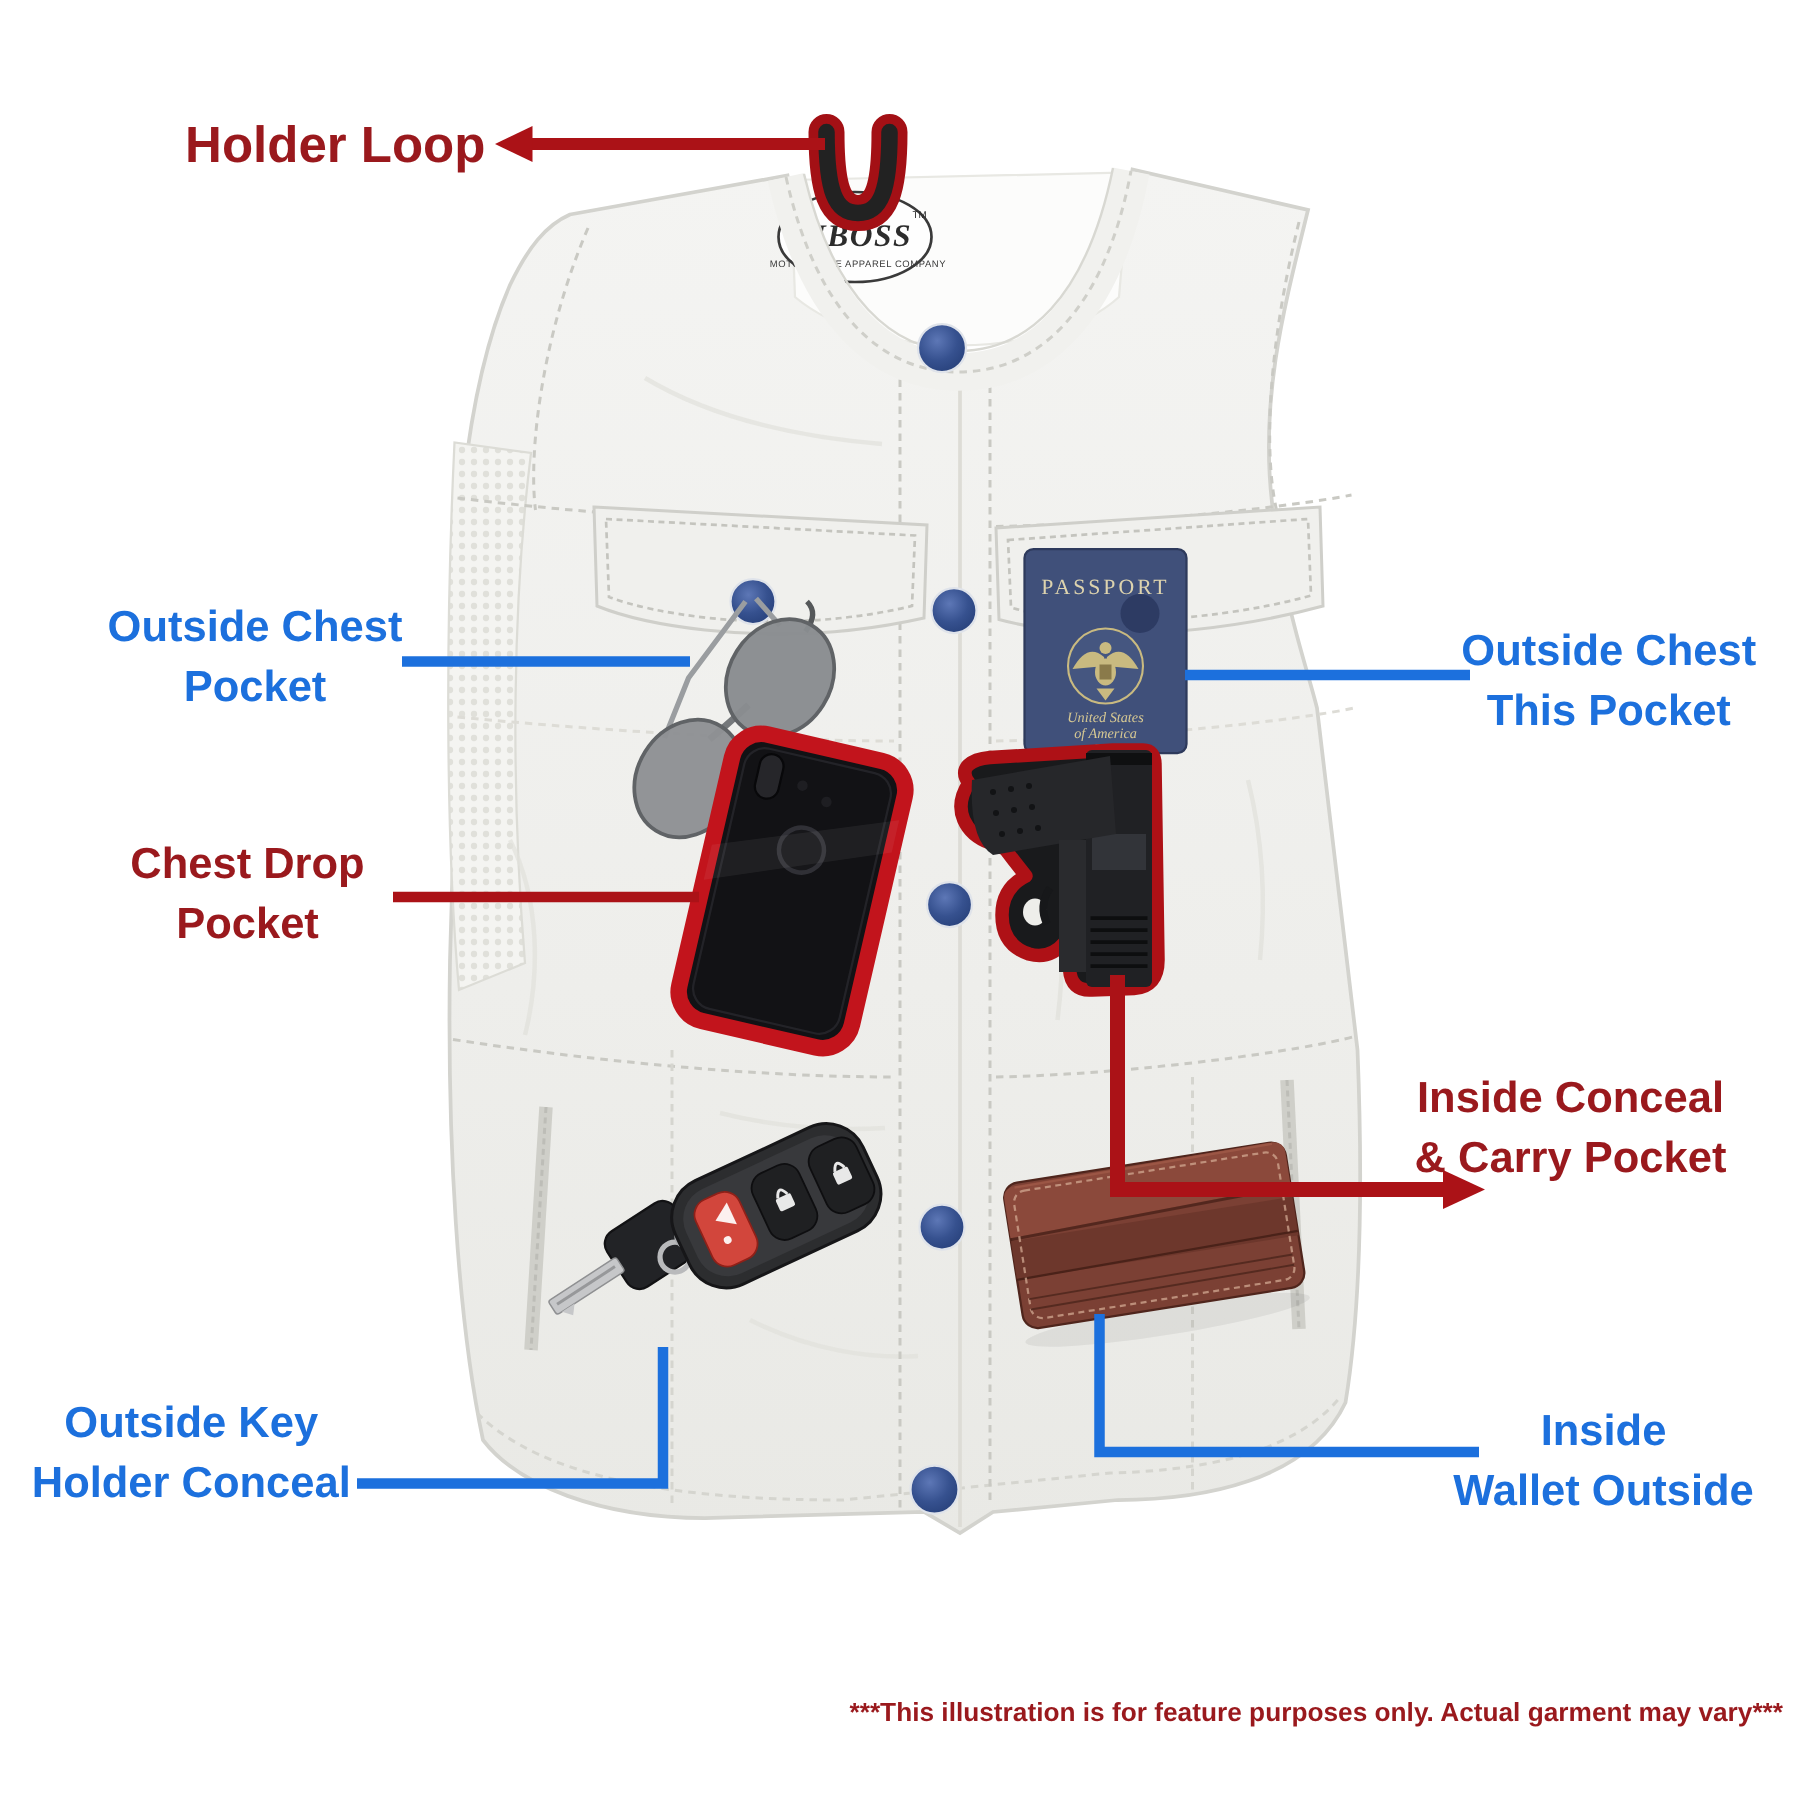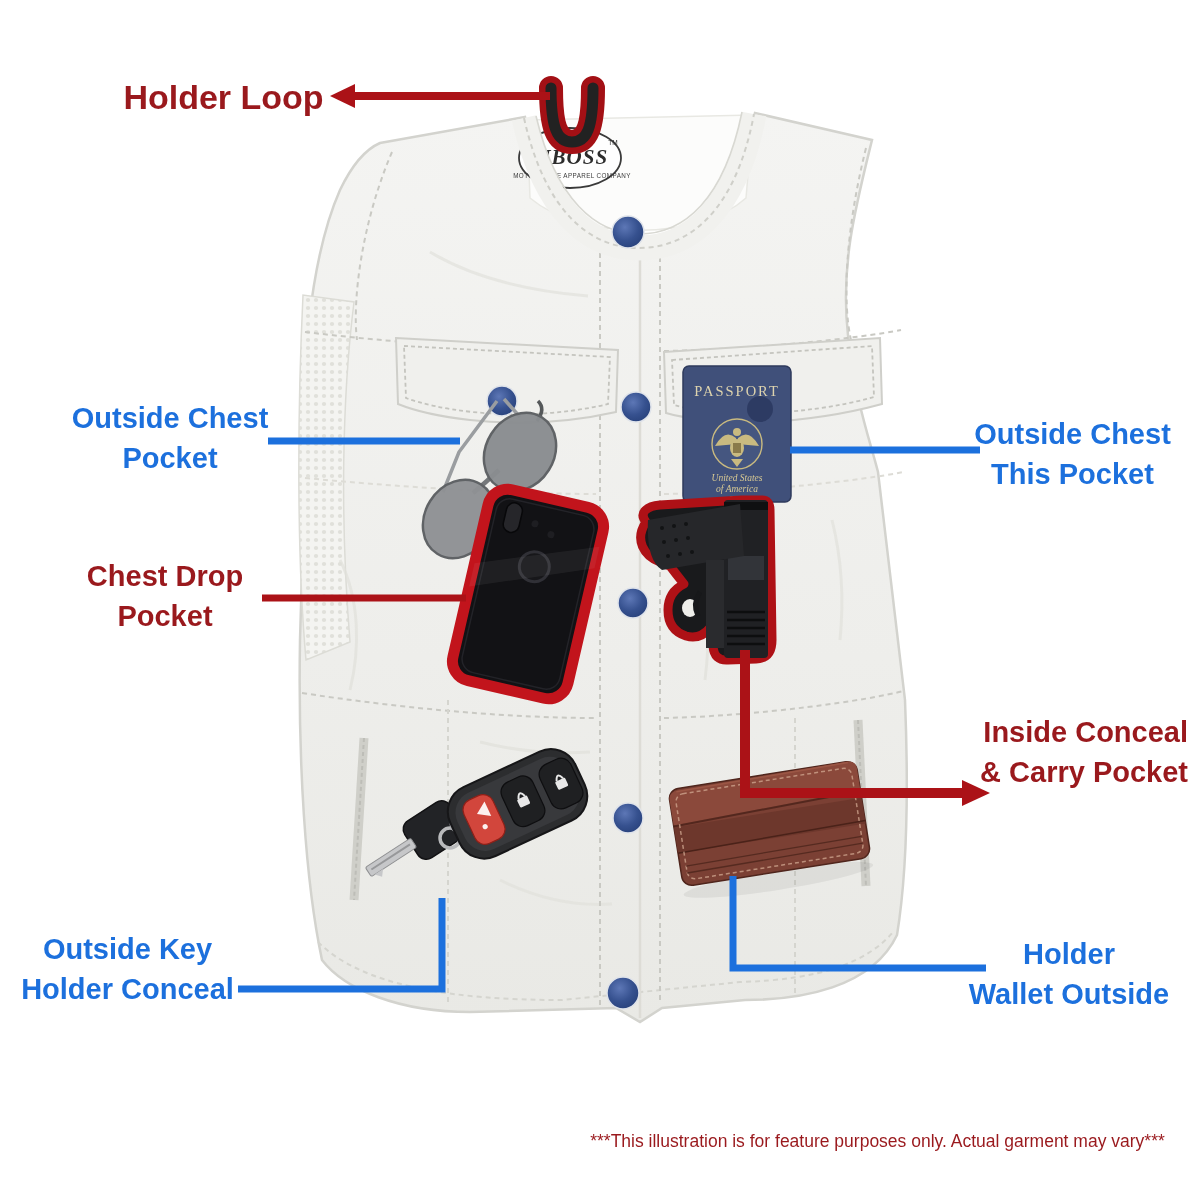--- a/index.html
+++ b/index.html
@@ -6,21 +6,21 @@
   .canvas{position:relative;width:1200px;height:1200px;background:#ffffff;
           font-family:"Liberation Sans",sans-serif;overflow:hidden;}
   .canvas svg.art{position:absolute;left:0;top:0;}
   .callout{position:absolute;font-weight:bold;font-size:29px;line-height:40px;
            text-align:center;white-space:nowrap;}
   .callout span{display:block;}
   .blue{color:var(--label-blue,#1c70dd);}
   .red{color:var(--label-red,#9a191d);}
   .single{font-size:34px;}
   .disclaimer{position:absolute;left:555px;top:1131px;width:645px;text-align:center;
-              font-weight:normal;font-size:17.5px;color:var(--label-red,#9a191d);}
+              font-weight:bold;font-size:17.5px;color:var(--label-red,#9a191d);}
   .lead-blue{stroke:var(--label-blue,#1c70dd);}
   .lead-red{stroke:var(--leader-red,#ab1217);}
   .arrow-red{fill:var(--leader-red,#ab1217);}
   .serif{font-family:"Liberation Serif",serif;}
 </style>
 </head>
 <body>
 
 <div class="canvas">
 
@@ -268,24 +268,24 @@
   <div class="callout blue" style="left:10px;top:929px;width:235px;">
     <span>Outside Key</span>
     <span>Holder Conceal</span>
   </div>
 
   <div class="callout blue" style="left:955px;top:414px;width:235px;">
     <span>Outside Chest</span>
     <span>This Pocket</span>
   </div>
 
-  <div class="callout red" style="left:950px;top:712px;width:238px;text-align:right;">
+  <div class="callout red" style="left:928px;top:712px;width:238px;">
     <span>Inside Conceal</span>
     <span>&amp; Carry Pocket</span>
   </div>
 
   <div class="callout blue" style="left:950px;top:934px;width:238px;">
-    <span>Holder</span>
+    <span>Inside</span>
     <span>Wallet Outside</span>
   </div>
 
   <div class="disclaimer">***This illustration is for feature purposes only.  Actual garment may vary***</div>
 </div>
 
 </body></html>

